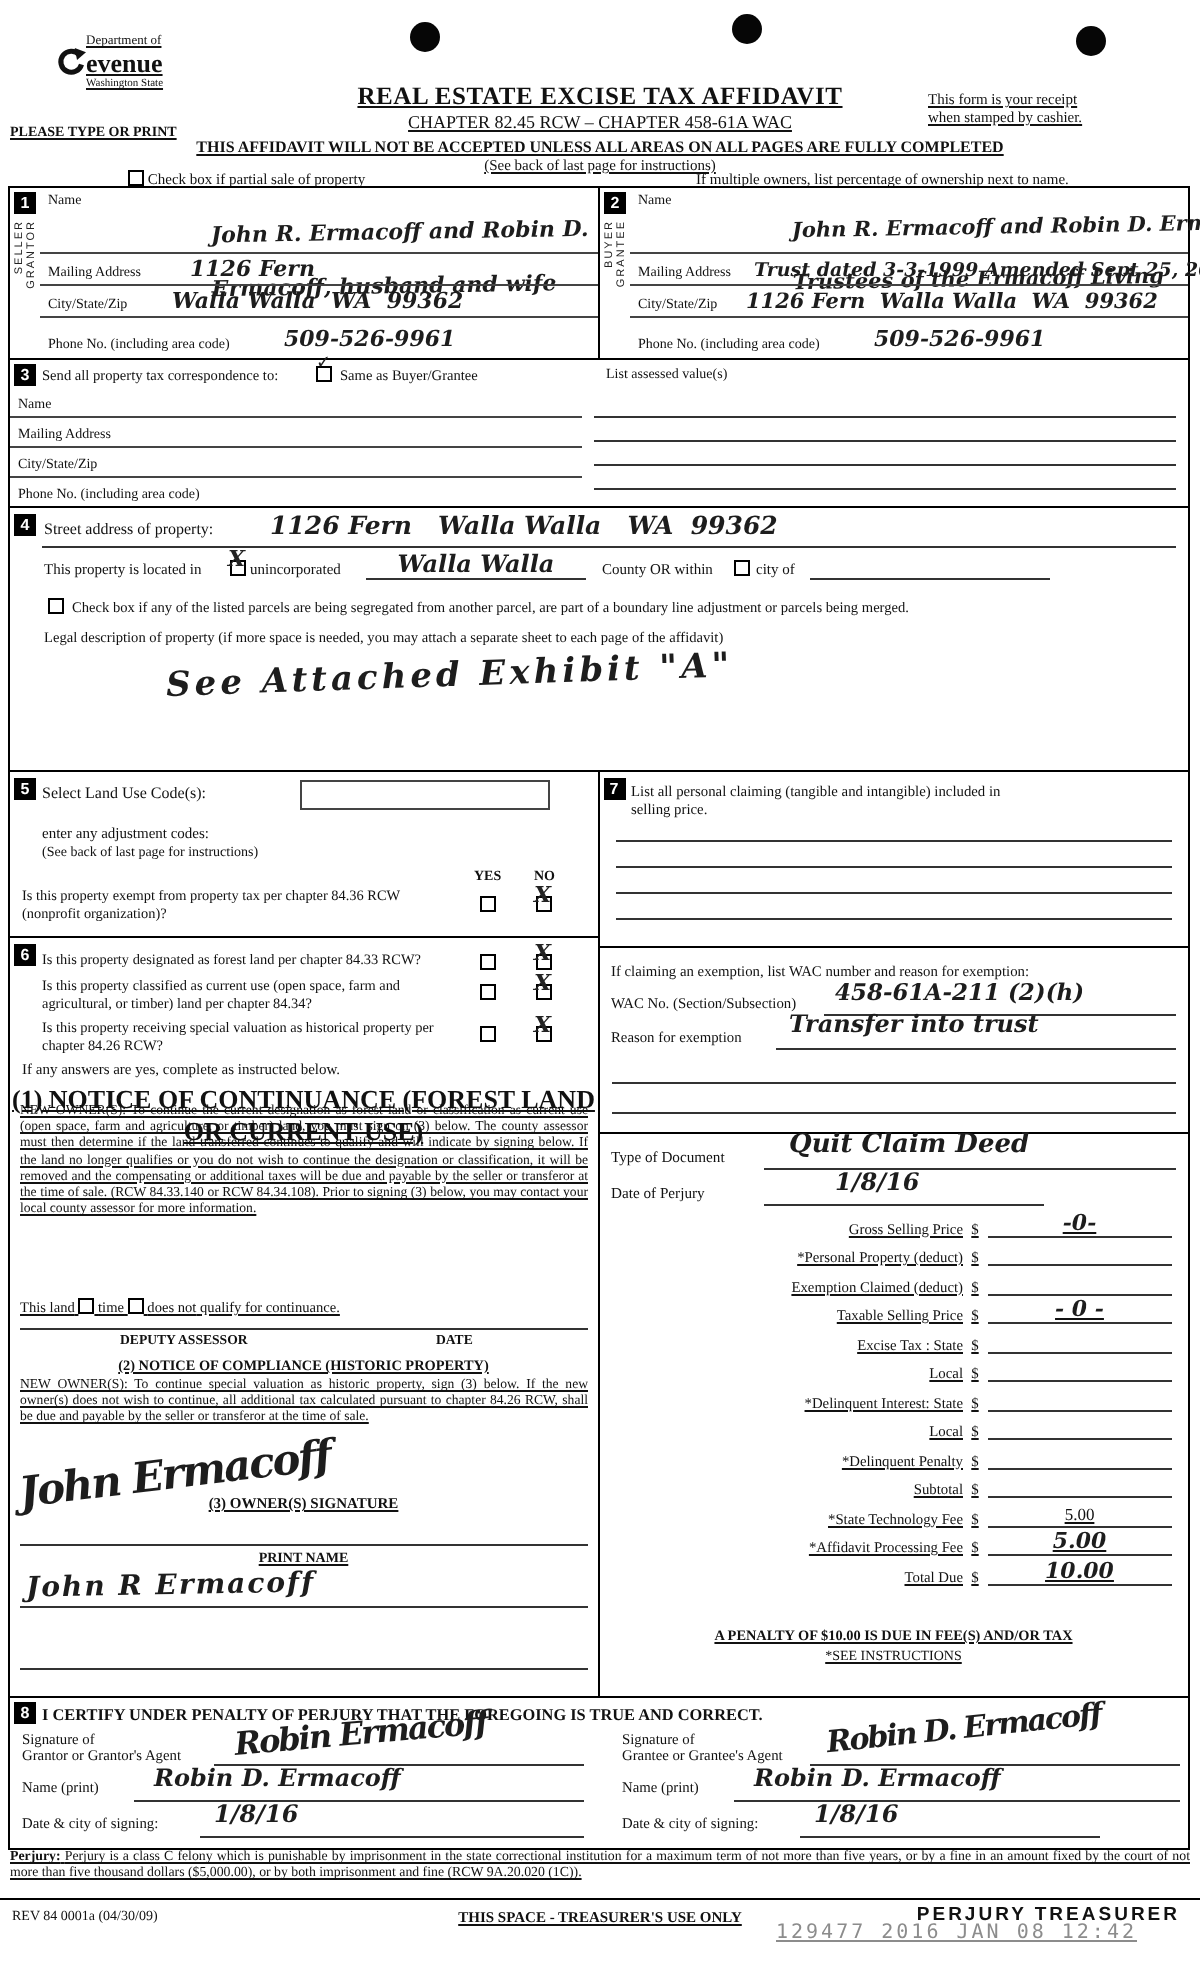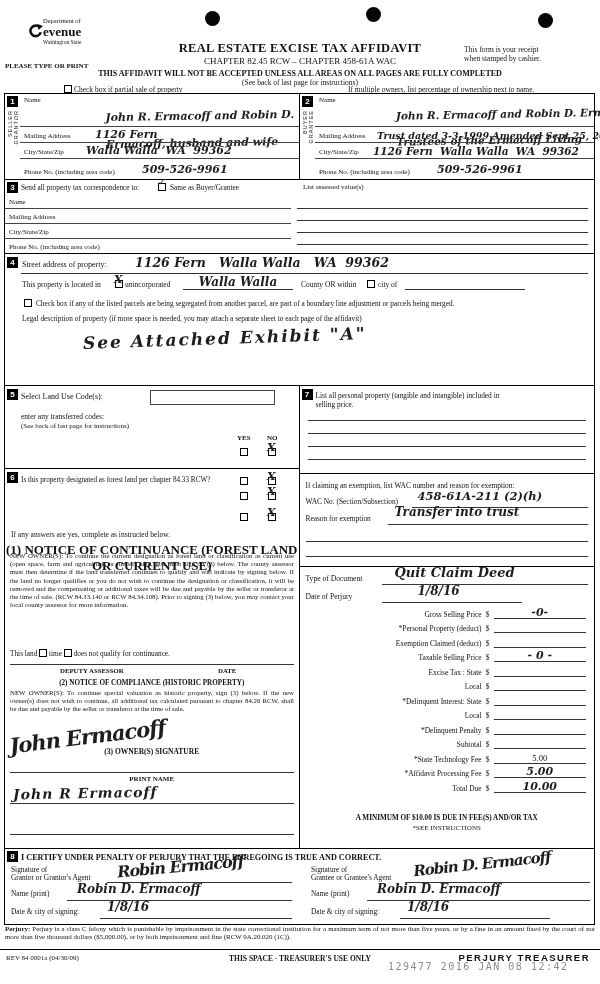--- a/index.html
+++ b/index.html
@@ -1,19 +1,19 @@
 <!DOCTYPE html>
 <html><head>
 <meta charset="utf-8">
 <style>
   * { margin:0; padding:0; box-sizing:border-box; }
   body { margin:0; background:#ddd; }
   .page { position:relative; width:600px; height:984px; background:#fff; margin:0 auto;
           font-family:"Liberation Serif", serif; color:#111; overflow:hidden; }
-  .a { position:absolute; }
+  .a { position:absolute;text-decoration:underline; }
   .hole { position:absolute; width:15px; height:15px; border-radius:50%; background:#060606; }
   .nb { position:absolute; width:11px; height:11px; background:#000; color:#fff;
         font:bold 8px "Liberation Sans", sans-serif; display:flex; align-items:center; justify-content:center; }
   .vlab { position:absolute; writing-mode:vertical-rl; transform:rotate(180deg);
           font:5.5px "Liberation Sans", sans-serif; letter-spacing:1px; color:#222; }
   .lab { position:absolute; font-size:7.4px; color:#111; white-space:nowrap; }
   .wrapt { white-space:normal; }
   .cb { position:relative; display:inline-block; width:8px; height:8px; border:1px solid #000; background:#fff; vertical-align:-1px; }
   .cb.sm { width:6px; height:6px; }
   .mk { position:absolute; left:-2px; top:-8px; font:bold italic 11px "DejaVu Serif", serif; color:#222; }
@@ -180,40 +180,43 @@
       <span class="hw" style="position:absolute;left:78px;top:74px;font-size:17px;letter-spacing:2px;transform:rotate(-2deg)">See Attached Exhibit "A"</span>
     </div>
 
     <div class="sec" style="display:flex;height:463px">
 
       <div style="width:294px;position:relative">
 
         <div class="nb" style="left:2px;top:3px">5</div>
         <span class="lab" style="left:16px;top:6px;font-size:8px">Select Land Use Code(s):</span>
         <div class="a" style="left:145px;top:4px;width:125px;height:15px;border:1px solid #444"></div>
-        <span class="lab" style="left:16px;top:26px;font-size:7.5px">enter any transferred codes:</span>
+        <span class="lab" style="left:16px;top:26px;font-size:7.5px">enter any adjustment codes:</span>
         <span class="lab" style="left:16px;top:36px;font-size:7px">(See back of last page for instructions)</span>
         <span class="lab bold" style="left:232px;top:48px;font-size:7px">YES</span>
         <span class="lab bold" style="left:262px;top:48px;font-size:7px">NO</span>
+        <span class="lab wrapt" style="left:6px;top:58px;width:216px;font-size:7.2px;line-height:8.6px">Is this property exempt from property tax per chapter 84.36 RCW (nonprofit organization)?</span>
         <span class="cb" style="position:absolute;left:235px;top:62px"></span>
         <span class="cb" style="position:absolute;left:263px;top:62px">
             <span class="mk">X</span>
           </span>
         <div class="ul" style="left:0;right:0;top:82px;border-color:#000"></div>
 
         <div class="nb" style="left:2px;top:86px">6</div>
         <span class="lab wrapt" style="left:16px;top:90px;width:212px;font-size:7.2px;line-height:8.6px">Is this property designated as forest land per chapter 84.33 RCW?</span>
         <span class="cb" style="position:absolute;left:235px;top:91px"></span>
         <span class="cb" style="position:absolute;left:263px;top:91px">
             <span class="mk">X</span>
           </span>
+        <span class="lab wrapt" style="left:16px;top:103px;width:212px;font-size:7.2px;line-height:8.6px">Is this property classified as current use (open space, farm and agricultural, or timber) land per chapter 84.34?</span>
         <span class="cb" style="position:absolute;left:235px;top:106px"></span>
         <span class="cb" style="position:absolute;left:263px;top:106px">
             <span class="mk">X</span>
           </span>
+        <span class="lab wrapt" style="left:16px;top:124px;width:212px;font-size:7.2px;line-height:8.6px">Is this property receiving special valuation as historical property per chapter 84.26 RCW?</span>
         <span class="cb" style="position:absolute;left:235px;top:127px"></span>
         <span class="cb" style="position:absolute;left:263px;top:127px">
             <span class="mk">X</span>
           </span>
         <span class="lab" style="left:6px;top:144px;font-size:7.5px">If any answers are yes, complete as instructed below.</span>
         <div class="a ctr bold" style="top:156px;font-size:13px">(1) NOTICE OF CONTINUANCE (FOREST LAND OR CURRENT USE)</div>
         <div class="a just" style="left:5px;top:166px;width:284px;font-size:6.8px;line-height:8.2px">NEW OWNER(S): To continue the current designation as forest land or classification as current use (open space, farm and agriculture, or timber) land, you must sign on (3) below. The county assessor must then determine if the land transferred continues to qualify and will indicate by signing below. If the land no longer qualifies or you do not wish to continue the designation or classification, it will be removed and the compensating or additional taxes will be due and payable by the seller or transferor at the time of sale. (RCW 84.33.140 or RCW 84.34.108). Prior to signing (3) below, you may contact your local county assessor for more information.</div>
         <div class="a" style="left:5px;top:263px;font-size:7.3px">
           <span>This land</span>
           <span class="cb"></span>
@@ -231,21 +234,21 @@
         <div class="a ctr bold" style="top:361px;font-size:7.5px">(3) OWNER(S) SIGNATURE</div>
         <div class="ul" style="left:5px;right:5px;top:386px"></div>
         <div class="a ctr bold" style="top:389px;font-size:7px">PRINT NAME</div>
         <span class="hw" style="position:absolute;left:8px;top:399px;font-size:14px;letter-spacing:1px;transform:rotate(-1deg)">John R Ermacoff</span>
         <div class="ul" style="left:5px;right:5px;top:417px"></div>
         <div class="ul" style="left:5px;right:5px;top:448px"></div>
       </div>
 
       <div style="width:296px;position:relative;border-left:1px solid #000">
         <div class="nb" style="left:2px;top:3px">7</div>
-        <span class="lab wrapt" style="left:16px;top:6px;width:205px;font-size:7.4px;line-height:8.8px">List all personal property (tangible and intangible) included in selling price.</span>
+        <span class="lab wrapt" style="left:16px;top:6px;width:205px;font-size:7.4px;line-height:8.8px">List all personal claiming (tangible and intangible) included in selling price.</span>
         <div class="ul" style="left:8px;right:8px;top:34px"></div>
         <div class="ul" style="left:8px;right:8px;top:47px"></div>
         <div class="ul" style="left:8px;right:8px;top:60px"></div>
         <div class="ul" style="left:8px;right:8px;top:73px"></div>
         <div class="ul" style="left:0;right:0;top:87px;border-color:#000"></div>
 
         <span class="lab wrapt" style="left:6px;top:95px;width:280px;font-size:7.4px">If claiming an exemption, list WAC number and reason for exemption:</span>
         <span class="lab" style="left:6px;top:111px;font-size:7.4px">WAC No. (Section/Subsection)</span>
         <span class="hw" style="position:absolute;left:118px;top:103px;font-size:11.5px">458-61A-211 (2)(h)</span>
         <div class="ul" style="left:112px;right:6px;top:121px"></div>
@@ -324,21 +327,21 @@
               <span class="mdol">$</span>
               <span class="mline"><span class="mval hw">5.00</span></span>
             </div>
           <div class="mrow">
               <span class="mlab">Total Due</span>
               <span class="mdol">$</span>
               <span class="mline"><span class="mval hw">10.00</span></span>
             </div>
         </div>
 
-        <div class="a ctr bold" style="top:428px;font-size:7.2px">A MINIMUM OF $10.00 IS DUE IN FEE(S) AND/OR TAX</div>
+        <div class="a ctr bold" style="top:428px;font-size:7.2px">A PENALTY OF $10.00 IS DUE IN FEE(S) AND/OR TAX</div>
         <div class="a ctr" style="top:438px;font-size:7px">*SEE INSTRUCTIONS</div>
       </div>
     </div>
 
     <div class="sec" style="height:76px">
       <div class="nb" style="left:2px;top:2px">8</div>
       <span class="lab bold" style="left:16px;top:4px;font-size:8.2px">I CERTIFY UNDER PENALTY OF PERJURY THAT THE FOREGOING IS TRUE AND CORRECT.</span>
 
       <span class="lab" style="left:6px;top:16px">Signature of</span>
       <span class="lab" style="left:6px;top:24px">Grantor or Grantor's Agent</span>

